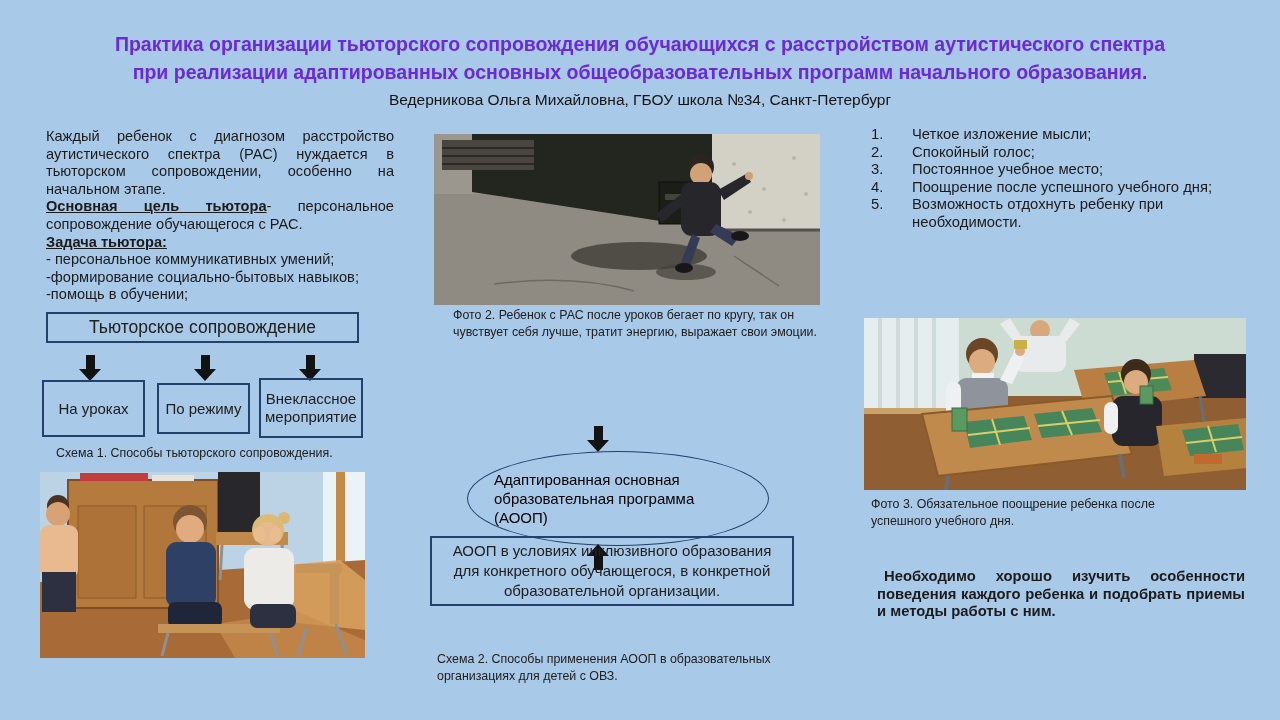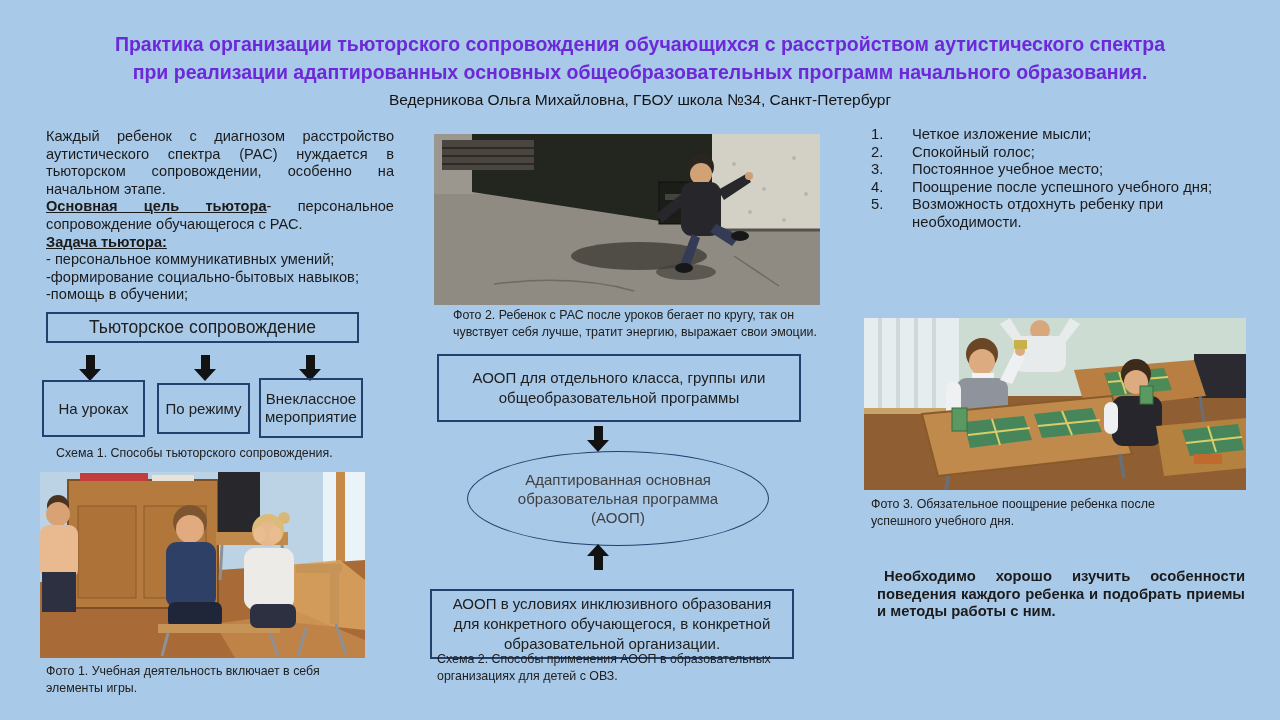--- a/index.html
+++ b/index.html
@@ -21,21 +21,21 @@
 
   
   .dbox {
     position:absolute; border:2px solid #24406e; background:transparent;
     display:flex; align-items:center; justify-content:center;
     text-align:center; color:#20201f;
   }
   .ellipse {
     position:absolute; border:1.5px solid #24406e; border-radius:50%;
     display:flex; align-items:center; justify-content:center;
-    text-align:center; padding:0 26px; color:#404040;
+    text-align:left; padding:0 26px; color:#000000;
   }
   .arrow { position:absolute; display:flex; flex-direction:column; align-items:center; }
   .arrow .stem { width:9px; height:14px; background:#121212; }
   .arrow .head-down { width:0; height:0; border-left:11px solid transparent; border-right:11px solid transparent; border-top:12px solid #121212; }
   .arrow .head-up   { width:0; height:0; border-left:11px solid transparent; border-right:11px solid transparent; border-bottom:12px solid #121212; }
 
   
   .left-intro   { position:absolute; left:46px;  top:128px; width:348px; }
   .d1-root      { left:46px;  top:312px; width:313px; height:31px; font-size:17.5px; }
   .d1-a1 { left:79px;  top:355px; }
@@ -47,21 +47,21 @@
   .d1-cap { position:absolute; left:56px; top:445px; width:320px; }
   .photo1 { position:absolute; left:40px; top:472px; width:325px; height:186px; }
   .photo1-cap { position:absolute; left:46px; top:663px; width:330px; }
 
   .photo2 { position:absolute; left:434px; top:134px; width:386px; height:171px; }
   .photo2-cap { position:absolute; left:437px; top:307px; width:380px;margin-left:16px; }
   .d2-top { left:437px; top:354px; width:364px; height:68px; font-size:15px; line-height:20px; padding:0 18px; }
   .d2-a-down { left:587px; top:426px; }
   .d2-ellipse { left:467px; top:451px; width:302px; height:95px; font-size:15px; line-height:19px; }
   .d2-a-up { left:587px; top:544px; }
-  .d2-bottom { left:430px; top:589px; width:364px; height:70px; font-size:15px; line-height:20px; padding:16px 12px; }
+  .d2-bottom { left:430px; top:536px; width:364px; height:70px; font-size:15px; line-height:20px; padding:16px 12px; }
   .d2-cap { position:absolute; left:437px; top:651px; width:345px; }
 
   .rules { position:absolute; left:868px; top:126px; width:376px; }
   .rules-header { font-weight:bold; font-size:14.8px; line-height:17.6px; text-align:left; }
   .rule-row { display:flex; font-size:14.8px; line-height:17.6px; }
   .rule-num { width:44px; flex:none; padding-left:3px; }
   .rule-text { flex:1; }
   .photo3 { position:absolute; left:864px; top:318px; width:382px; height:172px; }
   .photo3-cap { position:absolute; left:871px; top:496px; width:345px; }
   .closing { position:absolute; left:877px; top:551px; width:368px; font-size:14.8px; line-height:17.3px; text-align:justify; }
@@ -141,21 +141,20 @@
       <rect x="214" y="55" width="11" height="15" rx="5" fill="#e9bd90"></rect>
       <rect x="230" y="55" width="11" height="15" rx="5" fill="#e9bd90"></rect>
       <rect x="204" y="76" width="50" height="62" rx="11" fill="#edebe7"></rect>
       <rect x="210" y="132" width="46" height="24" rx="7" fill="#2c3040"></rect>
       <rect x="256" y="92" width="46" height="9" rx="2" fill="#c79457"></rect>
       <rect x="290" y="100" width="9" height="52" fill="#c79457"></rect>
       <line x1="266" y1="156" x2="258" y2="184" stroke="#8d9094" stroke-width="3"></line>
       <line x1="296" y1="152" x2="306" y2="182" stroke="#8d9094" stroke-width="3"></line>
     </svg>
   </div>
-  <div class="caption photo1-cap">Фото 1. Учебная деятельность включает в себя элементы игры.</div>
 
   <div class="photo2">
     <svg viewBox="0 0 386 171" preserveAspectRatio="none">
       <rect width="386" height="171" fill="#8f8b83"></rect>
       <rect x="0" y="0" width="386" height="60" fill="#9b978f"></rect>
       <polygon points="38,0 278,0 278,95 38,58" fill="#22261f"></polygon>
       <rect x="225" y="48" width="48" height="42" fill="#1a1d18" stroke="#0f110e"></rect>
       <rect x="231" y="60" width="22" height="6" fill="#3f443c"></rect>
       <rect x="8" y="6" width="92" height="30" fill="#4a453e"></rect>
       <line x1="8" y1="14" x2="100" y2="14" stroke="#2c2a26" stroke-width="2"></line>
@@ -180,21 +179,20 @@
       <circle cx="267" cy="40" r="11" fill="#d2a277"></circle>
       <rect x="247" y="48" width="40" height="54" rx="11" fill="#27262a"></rect>
       <path d="M258,100 L247,128 L256,132 L266,104 Z" fill="#363b55"></path>
       <path d="M276,98 L298,112 L306,102 L282,90 Z" fill="#363b55"></path>
       <ellipse cx="250" cy="134" rx="9" ry="5" fill="#17171a"></ellipse>
       <ellipse cx="306" cy="102" rx="9" ry="5" fill="#17171a"></ellipse>
     </svg>
   </div>
   <div class="caption photo2-cap">Фото 2. Ребенок с РАС  после уроков бегает по кругу, так он чувствует себя лучше, тратит  энергию, выражает свои эмоции.</div>
 
-  <div class="dbox d2-top">АООП для отдельного класса, группы или общеобразовательной программы</div>
   <div class="arrow d2-a-down">
       <div class="stem"></div>
       <div class="head-down"></div>
     </div>
   <div class="ellipse d2-ellipse">Адаптированная основная образовательная программа (АООП)</div>
   <div class="arrow d2-a-up">
       <div class="head-up"></div>
       <div class="stem"></div>
     </div>
   <div class="dbox d2-bottom">АООП в условиях инклюзивного образования для конкретного  обучающегося, в конкретной образовательной организации.</div>

